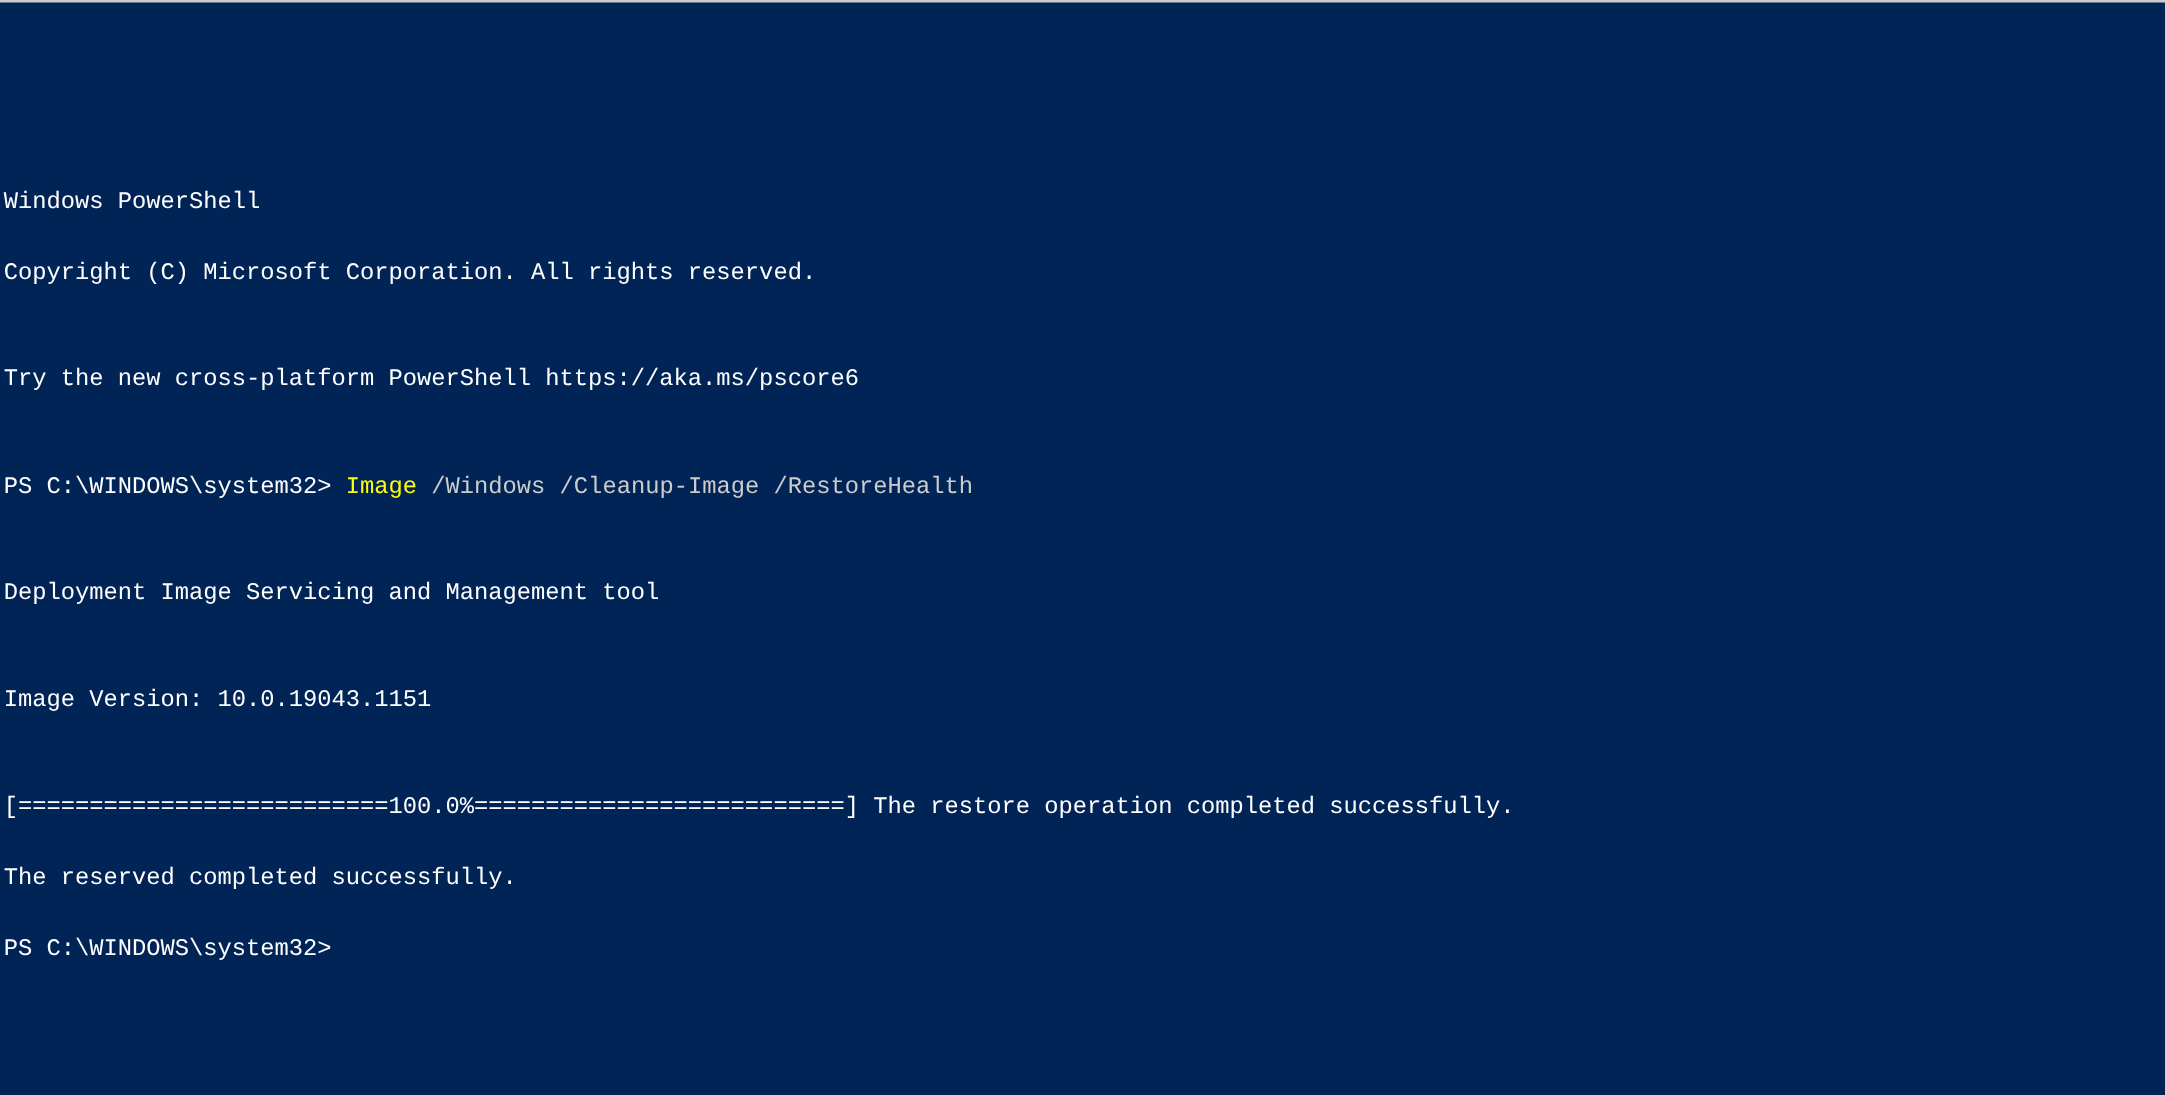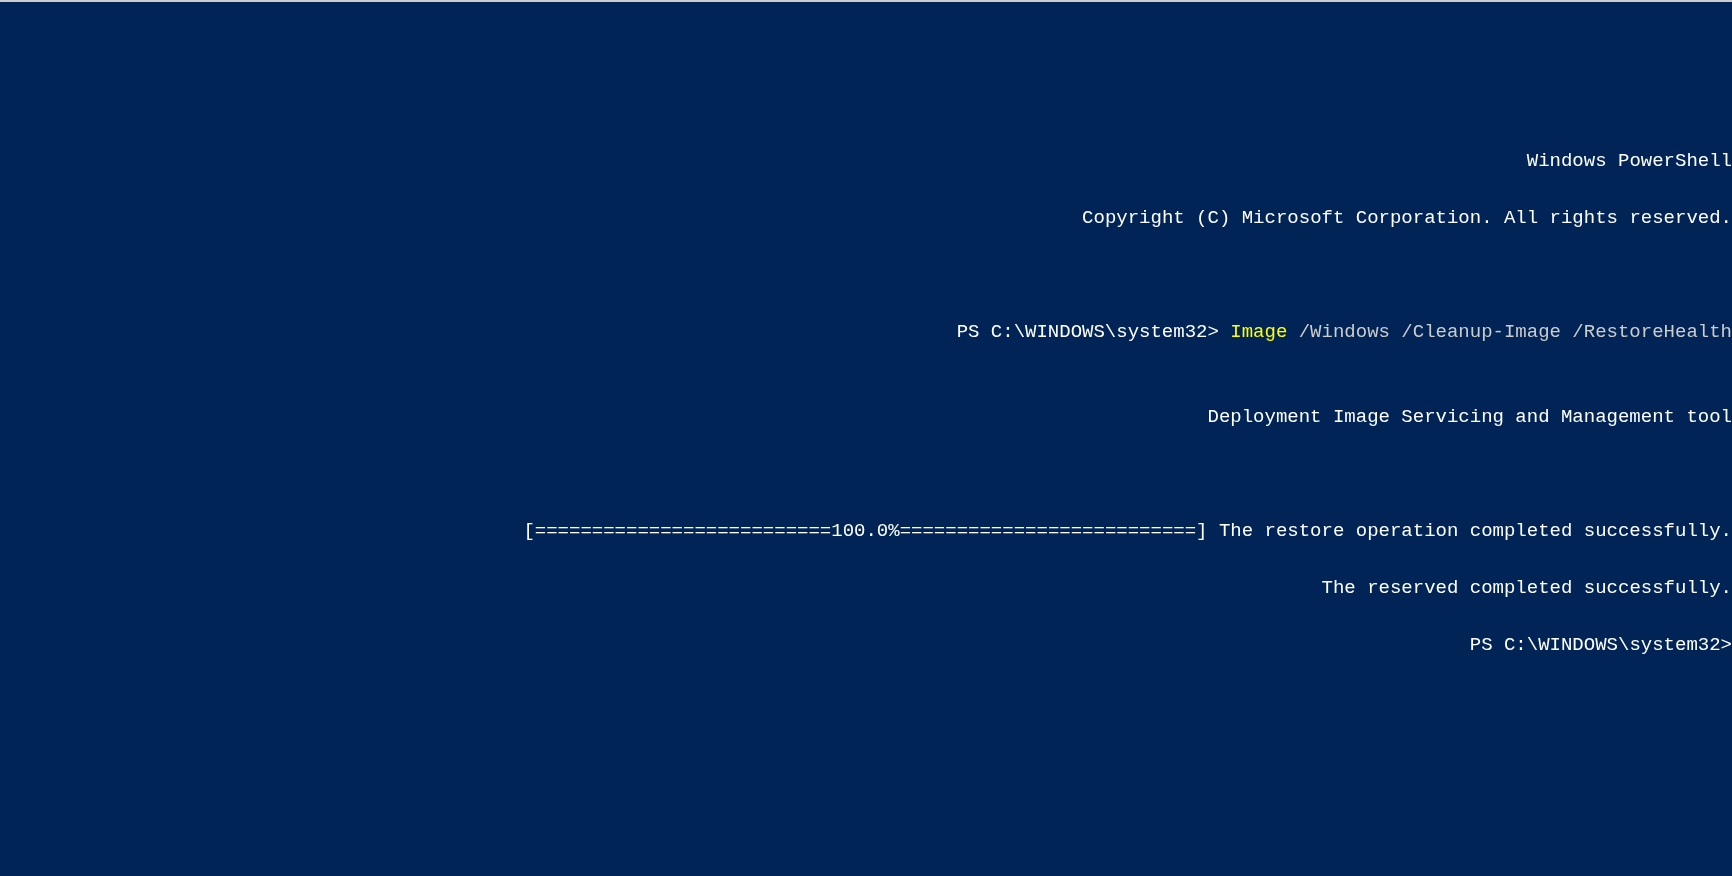--- a/index.html
+++ b/index.html
@@ -18,46 +18,47 @@
       height: 876px;
       overflow: hidden;
       white-space: pre;
       border-top: 2px solid #cccccc;
     }
     .terminal {
       padding: 2px 0 0 3px;
     }
     .line {
       display: block;
-      text-align: right;
     }
     .cmd-yellow {
       color: #ffff00;
     }
     .cmd-gray {
       color: #cccccc;
     }
     .white {
       color: #ffffff;
     }
   </style>
 </head>
 <body>
 
 
 
 <div class="terminal">
 <span class="line white">Windows PowerShell</span>
 <span class="line white">Copyright (C) Microsoft Corporation. All rights reserved.</span>
 <span class="line"></span>
+<span class="line white">Try the new cross-platform PowerShell https://aka.ms/pscore6</span>
 <span class="line"></span>
 <span class="line"><span class="white">PS C:\WINDOWS\system32&gt; </span><span class="cmd-yellow">Image </span><span class="cmd-gray">/Windows /Cleanup-Image /RestoreHealth</span></span>
 <span class="line"></span>
 <span class="line white">Deployment Image Servicing and Management tool</span>
 <span class="line"></span>
+<span class="line white">Image Version: 10.0.19043.1151</span>
 <span class="line"></span>
 <span class="line white">[==========================100.0%==========================] The restore operation completed successfully.</span>
 <span class="line white">The reserved completed successfully.</span>
 <span class="line white">PS C:\WINDOWS\system32&gt;</span>
 </div>
 
 
 
 
 </body></html>

